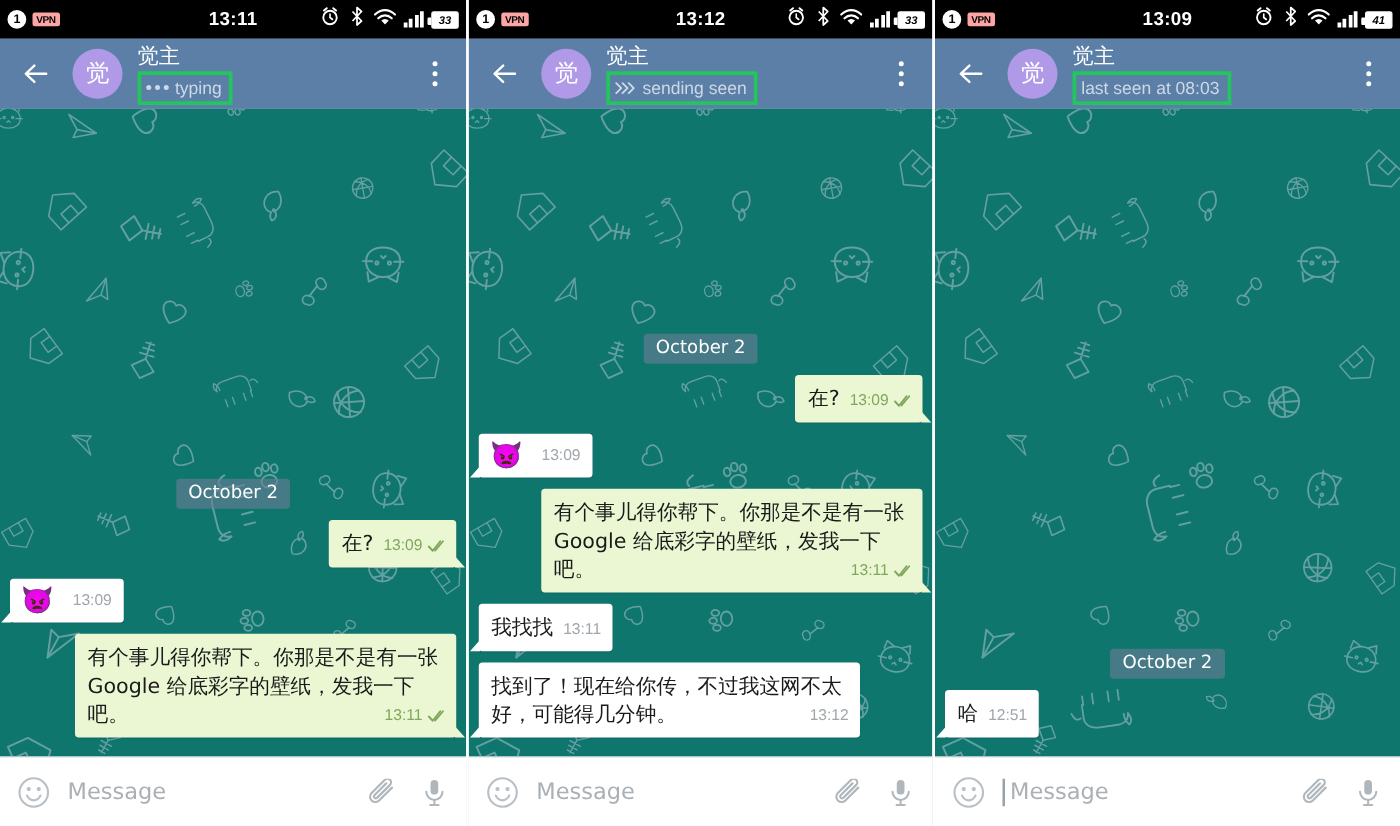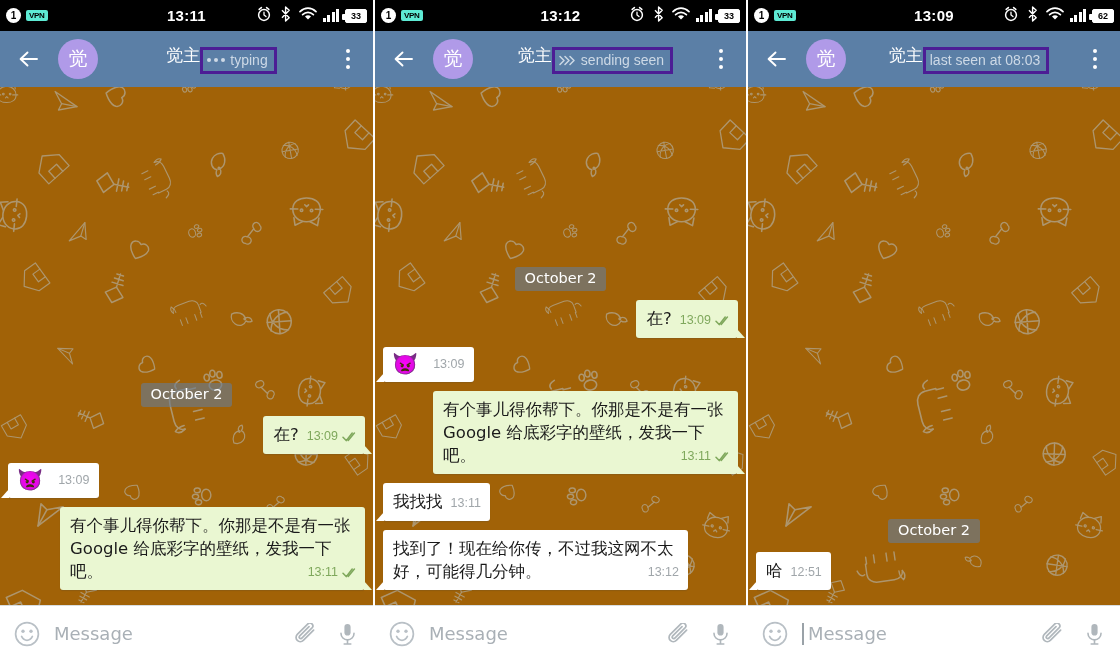--- a/index.html
+++ b/index.html
@@ -39,38 +39,38 @@
   }
   .sb-left { display: flex; align-items: center; gap: 5px; }
   .sb-badge-circle {
     width: 15px; height: 15px; border-radius: 50%;
     background: #ffffff; color: #000000;
     font-size: 10px; font-weight: bold;
     display: flex; align-items: center; justify-content: center;
     line-height: 1;
   }
   .sb-vpn {
-    background: #5eead4; color: #000000;
+    background: #fca5a5; color: #000000;
     font-size: 8px; font-weight: bold;
     padding: 1px 3px; border-radius: 2px;
     letter-spacing: -0.3px;
     line-height: 1.2;
   }
   .sb-time {
     position: absolute;
     left: 0; right: 0;
     text-align: center;
     font-size: 15px;
     font-weight: bold;
     letter-spacing: 0.3px;
   }
   .sb-right {
     margin-left: auto;
     display: flex; align-items: center; gap: 6px;
-    position: relative; z-index: 2;
+    position: relative; z-index: 2; font-style: italic;
   }
   .sb-icon { display: block; }
   .sb-bars { display: flex; align-items: flex-end; gap: 1.5px; height: 13px; }
   .sb-bars i { display:block; width: 3px; background: #ffffff; }
   .sb-bars i:nth-child(1){ height: 4px; }
   .sb-bars i:nth-child(2){ height: 7px; }
   .sb-bars i:nth-child(3){ height: 10px; }
   .sb-bars i:nth-child(4){ height: 13px; }
   .sb-batt {
     border: 1.5px solid #ffffff;
@@ -117,20 +117,21 @@
     color: #ffffff;
     font-size: 19px;
     display: flex; align-items: center; justify-content: center;
     margin-left: 14px;
     flex: none;
     font-family: "DejaVu Sans", sans-serif;
   }
   .titles {
     margin-left: 12px;
     display: flex;
+    flex-direction: column;
     justify-content: center;
     min-width: 0;
     flex: 1;
   }
   .chat-title {
     color: #ffffff;
     font-size: 17px;
     line-height: 20px;
     font-family: "DejaVu Sans", sans-serif;
     white-space: nowrap;
@@ -141,21 +142,21 @@
     position: relative;
   }
   .status-line {
     display: inline-flex;
     align-items: center;
     gap: 5px;
     color: #cdd9e6;
     font-size: 14px;
     line-height: 17px;
     padding: 2px 6px 2px 4px;
-    border: 3px solid #4c1d95;
+    border: 3px solid #22c55e;
     white-space: nowrap;
   }
   .typing-dots { display: inline-flex; gap: 3px; align-items: center; }
   .typing-dots i {
     width: 4px; height: 4px; border-radius: 50%;
     background: #cdd9e6; display: block;
   }
   .chev { display: inline-flex; align-items: center; }
   .overflow-dots {
     width: 30px; height: 34px;
@@ -168,21 +169,21 @@
   .overflow-dots i {
     width: 4px; height: 4px; border-radius: 50%;
     background: #ffffff; display: block;
   }
 
   
   .chat {
     flex: 1;
     position: relative;
     overflow: hidden;
-    background-color: #a16207;
+    background-color: #0f766e;
     padding: 0 8px;
     display: flex;
     flex-direction: column;
     justify-content: flex-end;
     padding-bottom: 6px;
   }
   .doodles {
     position: absolute;
     inset: 0;
     opacity: 0.5;
@@ -778,21 +779,21 @@
               <path d="M1 5.6C3.4 3.3 6.2 2.1 9 2.1s5.6 1.2 8 3.5" fill="none" stroke="#fff" stroke-width="1.7" stroke-linecap="round"></path>
               <path d="M3.6 8.6c1.6-1.5 3.5-2.3 5.4-2.3s3.8.8 5.4 2.3" fill="none" stroke="#fff" stroke-width="1.7" stroke-linecap="round"></path>
               <path d="M9 13.6l-3-3.2c.9-.8 1.9-1.2 3-1.2s2.1.4 3 1.2z" fill="#fff"></path>
             </svg></span>
           <span class="sb-bars">
             <i></i>
             <i></i>
             <i></i>
             <i></i>
           </span>
-          <span class="sb-batt">62</span>
+          <span class="sb-batt">41</span>
         </div>
       </div>
       <div class="appbar">
         <div class="back-arrow">
           <svg width="22" height="20" viewBox="0 0 22 20">
             <path d="M19 10H3M9.5 3.5L2.6 10l6.9 6.5" fill="none" stroke="#fff" stroke-width="1.9" stroke-linecap="round" stroke-linejoin="round"></path>
           </svg>
         </div>
         <div class="avatar">觉</div>
         <div class="titles">

